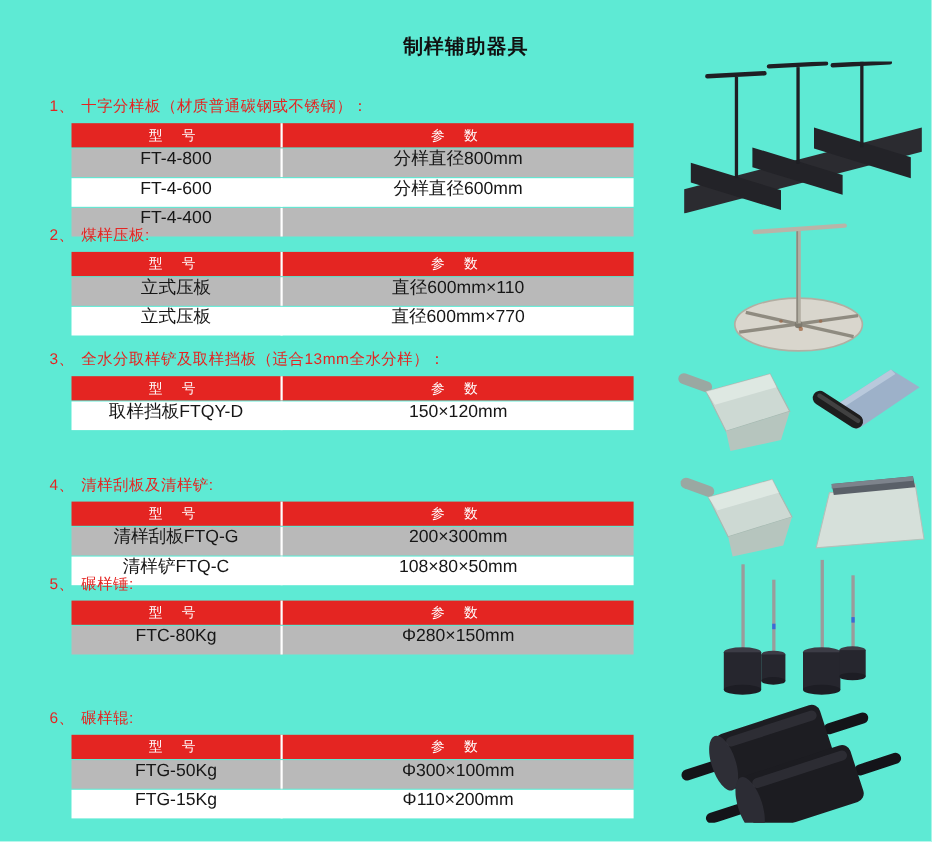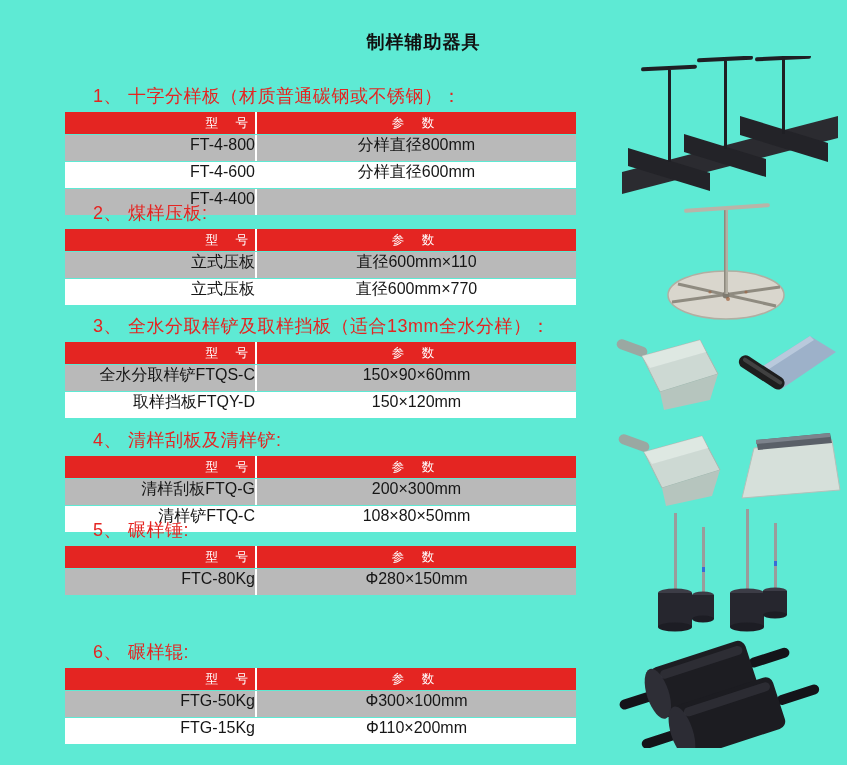--- a/index.html
+++ b/index.html
@@ -12,33 +12,32 @@
     position:relative;width:847px;height:765px;background:#5eead4;overflow:hidden;
     font-family:"Liberation Sans", sans-serif;color:var(--ink);
   }
   .title{
     position:absolute;top:30px;left:0;width:847px;text-align:center;
     font-size:18px;font-weight:700;color:#111;letter-spacing:1px;
   }
   .section{position:absolute;left:45px;width:531px;}
   .s1{top:86px}.s2{top:203px}.s3{top:316px}.s4{top:430px}.s5{top:520px}.s6{top:642px}
   .heading{
-    color:var(--red);font-size:18px;line-height:21px;font-weight:500;letter-spacing:.5px;
+    color:var(--red);font-size:14px;line-height:21px;font-weight:500;letter-spacing:.5px;
     white-space:nowrap;
-    margin-left:48px;
   }
   .heading .num{margin-right:6px;}
   .tbl{margin:5px 0 0 20px;width:511px;}
   .thead{display:flex;height:22px;line-height:22px;background:var(--red);color:#fff;
     font-size:12.5px;font-weight:500;text-align:center;}
   .trow{display:flex;height:26px;line-height:19px;margin-top:1px;font-size:16px;
     font-weight:500;text-align:center;color:var(--ink);}
   .trow.gray{background:var(--gray);}
   .trow.white{background:#fff;}
-  .c1{width:190px;border-right:2px solid #fff;box-sizing:content-box;text-align:right;}
+  .c1{width:190px;border-right:2px solid #fff;box-sizing:content-box;}
   .thead .c1{letter-spacing:7px;}
   .thead .c2{letter-spacing:7px;}
   .c2{flex:1;}
   .photo{position:absolute;left:608px;width:237px;}
   .p1{top:56px;height:138px}
   .p2{top:192px;height:128px}
   .p3{top:330px;height:92px}
   .p4{top:428px;height:95px}
   .p5{top:505px;height:128px}
   .p6{top:638px;height:110px}
@@ -96,24 +95,20 @@
 
   <div class="section s3">
     <div class="heading">
       <span class="num">3、</span><span>全水分取样铲及取样挡板（适合13mm全水分样）：</span>
     </div>
     <div class="tbl">
       <div class="thead">
         <div class="c1">型 号</div>
         <div class="c2">参 数</div>
       </div>
-      <div class="trow gray">
-        <div class="c1">全水分取样铲FTQS-C</div>
-        <div class="c2">150×90×60mm</div>
-      </div>
       <div class="trow white">
         <div class="c1">取样挡板FTQY-D</div>
         <div class="c2">150×120mm</div>
       </div>
     </div>
   </div>
 
   <div class="section s4">
     <div class="heading">
       <span class="num">4、</span><span>清样刮板及清样铲:</span>

